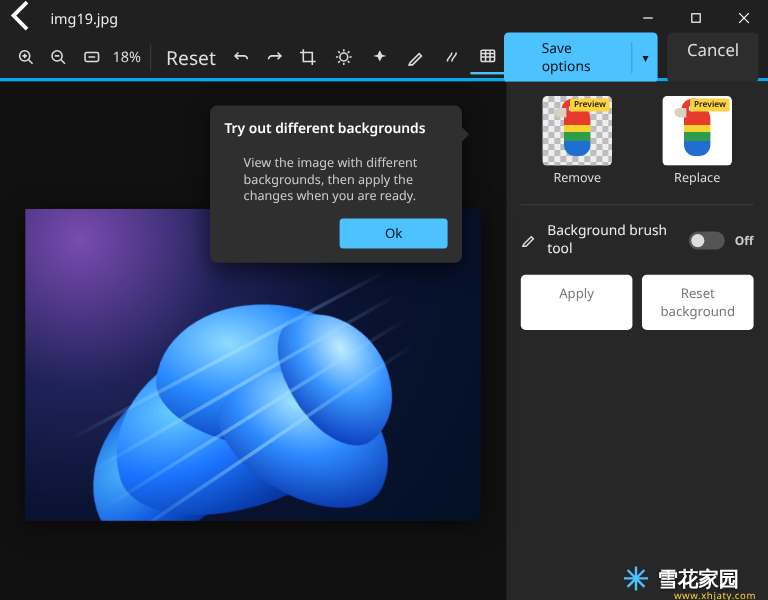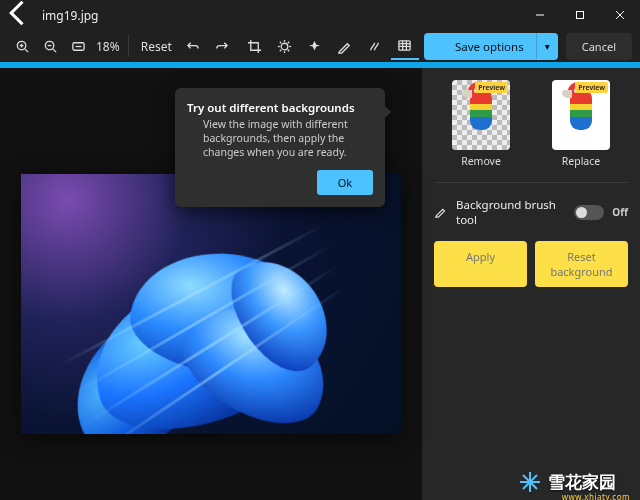--- a/index.html
+++ b/index.html
@@ -6,62 +6,62 @@
   body { width: 640px; height: 500px; background: #1a1a1a; color: #fff; overflow: hidden; position: relative; }
 
   
   .titlebar { height: 30px; background: #202020; display: flex; align-items: center; }
   .titlebar .back { width: 36px; text-align: center; color: #fff; font-size: 14px; cursor: pointer; }
   .titlebar .title { font-size: 12px; color: #eee; margin-left: 6px; flex: 1; }
   .winbtn { width: 40px; height: 30px; display: flex; align-items: center; justify-content: center; color: #fff; font-size: 10px; cursor: pointer; }
   .winbtn svg { width: 10px; height: 10px; stroke: #fff; stroke-width: 1; fill: none; }
 
   
-  .toolbar { height: 38px; background: #202020; display: flex; align-items: center; padding: 0 8px; border-bottom: 6px solid #0ea5e9; }
+  .toolbar { height: 38px; background: #202020; display: flex; align-items: center; padding: 0 8px; border-bottom: 3px solid #0ea5e9; }
   .tbtn { width: 28px; height: 28px; display: flex; align-items: center; justify-content: center; cursor: pointer; color: #ddd; border-radius: 4px; }
   .tbtn svg { width: 15px; height: 15px; stroke: #ddd; stroke-width: 1.4; fill: none; }
   .tbtn.active { border-bottom: 2px solid #4cc2ff; border-radius: 0; }
   .zoomtxt { font-size: 12px; color: #ddd; padding: 0 4px; }
-  .resetbtn { font-size: 12px; color: #ddd; padding: 4px 8px; cursor: pointer; border-radius: 4px; }
+  .resetbtn { font-size: 16px; color: #ddd; padding: 4px 8px; cursor: pointer; border-radius: 4px; }
   .sep { width: 1px; height: 22px; background: #3a3a3a; margin: 0 4px; }
   .toolgroup { display: flex; gap: 2px; margin-left: auto; margin-right: auto; }
   .rightbtns { display: flex; gap: 8px; }
   .saveopts { display: flex; align-items: center; background: #4cc2ff; color: #07121a; border-radius: 4px; overflow: hidden; cursor: pointer; }
   .saveopts .label { font-size: 11.5px; padding: 6px 12px; margin-left: 19px; }
   .saveopts .chev { padding: 6px 8px; border-left: 1px solid rgba(0,0,0,.18); font-size: 10px; }
-  .cancelbtn { font-size: 11px; color: #ddd; background: #2d2d2d; padding: 6px 16px; border-radius: 4px; cursor: pointer; }
+  .cancelbtn { font-size: 14px; color: #ddd; background: #2d2d2d; padding: 6px 16px; border-radius: 4px; cursor: pointer; }
 
   
   .content { display: flex; height: calc(100% - 68px); background: #111; }
   .canvasarea { flex: 1; position: relative; display: flex; align-items: center; justify-content: center; padding: 20px; }
   .canvas { width: 380px; height: 260px; margin-top: 40px; box-shadow: 0 4px 20px rgba(0,0,0,.6); position: relative; overflow: hidden; }
 
   
   .canvas .bg { position: absolute; inset: 0; background:
      radial-gradient(circle at 12% 10%, #7a4bb0 0%, #1f2258 30%, #0a1333 55%, #031024 100%); }
   .petal { position: absolute; border-radius: 50% 50% 48% 52% / 60% 60% 40% 40%; filter: blur(.3px); }
   .p1 { width: 210px; height: 140px; left: 70px; top: 110px; background: radial-gradient(ellipse at 30% 30%, #6bd0ff, #1b74ff 38%, #083aa8 72%, #031a60 100%); transform: rotate(-18deg); }
   .p2 { width: 190px; height: 120px; left: 110px; top: 80px; background: radial-gradient(ellipse at 30% 30%, #8edcff, #2a8aff 38%, #0b46c0 72%, #04205f 100%); transform: rotate(6deg); }
   .p3 { width: 170px; height: 110px; left: 40px; top: 150px; background: radial-gradient(ellipse at 30% 30%, #4fb9ff, #0f5ae0 42%, #05237a 80%); transform: rotate(-45deg); }
   .p4 { width: 150px; height: 100px; left: 160px; top: 140px; background: radial-gradient(ellipse at 35% 30%, #a1e3ff, #2e8aff 40%, #0b3cb0 80%); transform: rotate(28deg); }
   .p5 { width: 120px; height: 80px; left: 200px; top: 100px; background: radial-gradient(ellipse at 35% 30%, #c0ecff, #3a97ff 40%, #0f43c0 80%); transform: rotate(55deg); }
   .stripe { position: absolute; width: 300px; height: 3px; background: linear-gradient(90deg, rgba(150,220,255,0), rgba(170,225,255,.5), rgba(150,220,255,0)); }
 
   
   .callout { position: absolute; top: 20px; left: 175px; width: 210px; background: #2f2f2f; border-radius: 6px; padding: 12px; box-shadow: 0 6px 20px rgba(0,0,0,.6); }
-  .callout h4 { font-size: 11.5px; font-weight: 600; margin-bottom: 2px; color: #fff; }
+  .callout h4 { font-size: 11.5px; font-weight: 600; margin-bottom: 14px; color: #fff; }
   .callout p { font-size: 10.5px; color: #ccc; line-height: 1.35; margin-bottom: 10px; margin-left: 16px; }
-  .callout .okbtn { background: #4cc2ff; color: #07121a; font-size: 11px; padding: 5px 0; border-radius: 3px; text-align: center; width: 56px; margin-left: auto; cursor: pointer; }
+  .callout .okbtn { background: #4cc2ff; color: #07121a; font-size: 11px; padding: 5px 0; border-radius: 3px; text-align: center; width: 90px; margin-left: auto; cursor: pointer; }
   .callout::after { content: ""; position: absolute; right: -6px; top: 18px; width: 0; height: 0; border-top: 6px solid transparent; border-bottom: 6px solid transparent; border-left: 6px solid #2f2f2f; }
 
   
   .panel { width: 218px; background: #272727; padding: 12px 12px 14px; display: flex; flex-direction: column; gap: 14px; }
   .thumbs { display: flex; gap: 6px; }
   .thumbcol { flex: 1; display: flex; flex-direction: column; align-items: center; gap: 4px; cursor: pointer; }
-  .thumb { width: 58px; height: 70px; border-radius: 4px; position: relative; overflow: hidden; }
+  .thumb { width: 58px; height: 58px; border-radius: 4px; position: relative; overflow: hidden; }
   .thumb.sel { outline: 2px solid #4cc2ff; }
   .thumb .badge { position: absolute; top: 2px; right: 2px; background: #ffd23f; color: #222; font-size: 7px; font-weight: 600; padding: 1px 3px; border-radius: 2px; }
   .thumblbl { font-size: 10.5px; color: #ddd; }
   
   .parrot { position: absolute; inset: 0; }
   .parrot .body { position: absolute; left: 18px; top: 8px; width: 22px; height: 42px; background: linear-gradient(180deg,#e63b2e 0%, #e63b2e 38%, #f7d330 38%, #f7d330 52%, #2e9c49 52%, #2e9c49 70%, #1f6fd1 70%); border-radius: 12px 12px 10px 10px; }
   .parrot .head { position: absolute; left: 16px; top: 2px; width: 20px; height: 18px; background: #e63b2e; border-radius: 50% 50% 40% 40%; }
   .parrot .beak { position: absolute; left: 10px; top: 10px; width: 10px; height: 8px; background: #d9d0c2; border-radius: 40% 0 0 60%; }
   .parrot .eye { position: absolute; left: 22px; top: 8px; width: 5px; height: 5px; background: #fff; border-radius: 50%; }
   .blurbg { background: linear-gradient(135deg,#6a8a63,#8aa67a); filter: blur(2px); position: absolute; inset: 0; }
@@ -71,21 +71,21 @@
     background-size: 10px 10px; background-position: 0 0,0 5px,5px -5px,-5px 0; background-color: #eee; }
   .whitebg { position: absolute; inset: 0; background: #fff; }
 
   .divider { height: 1px; background: #3a3a3a; }
   .brushrow { display: flex; align-items: center; gap: 8px; }
   .brushrow .txt { font-size: 11.5px; color: #eee; flex: 1; }
   .toggle { width: 30px; height: 15px; background: #555; border-radius: 8px; position: relative; cursor: pointer; }
   .toggle .knob { width: 11px; height: 11px; background: #ddd; border-radius: 50%; position: absolute; top: 2px; left: 2px; }
   .togglelbl { font-size: 10px; color: #ccc; font-weight: bold; }
   .panelbtns { display: flex; gap: 8px; }
-  .panelbtn { flex: 1; text-align: center; font-size: 11px; color: #777; background: #fde047; padding: 8px 0; border-radius: 4px; cursor: default; }
+  .panelbtn { flex: 1; text-align: center; font-size: 11px; color: #777; background: #ffffff; padding: 8px 0; border-radius: 4px; cursor: default; }
 
   
   .watermark { position: absolute; right: 24px; bottom: 6px; display: flex; align-items: center; gap: 6px; background: rgba(255,255,255,.0); font-weight: 700; font-size: 17px; color: #fff; text-shadow: 0 1px 2px rgba(0,0,0,.7); }
   .wmicon { width: 24px; height: 24px; }
   .wmsub { position: absolute; right: 10px; bottom: -2px; font-size: 8px; color: #ffd23f; letter-spacing:.5px; }
 </style>
 </head>
 <body>
 
 <div class="titlebar">

